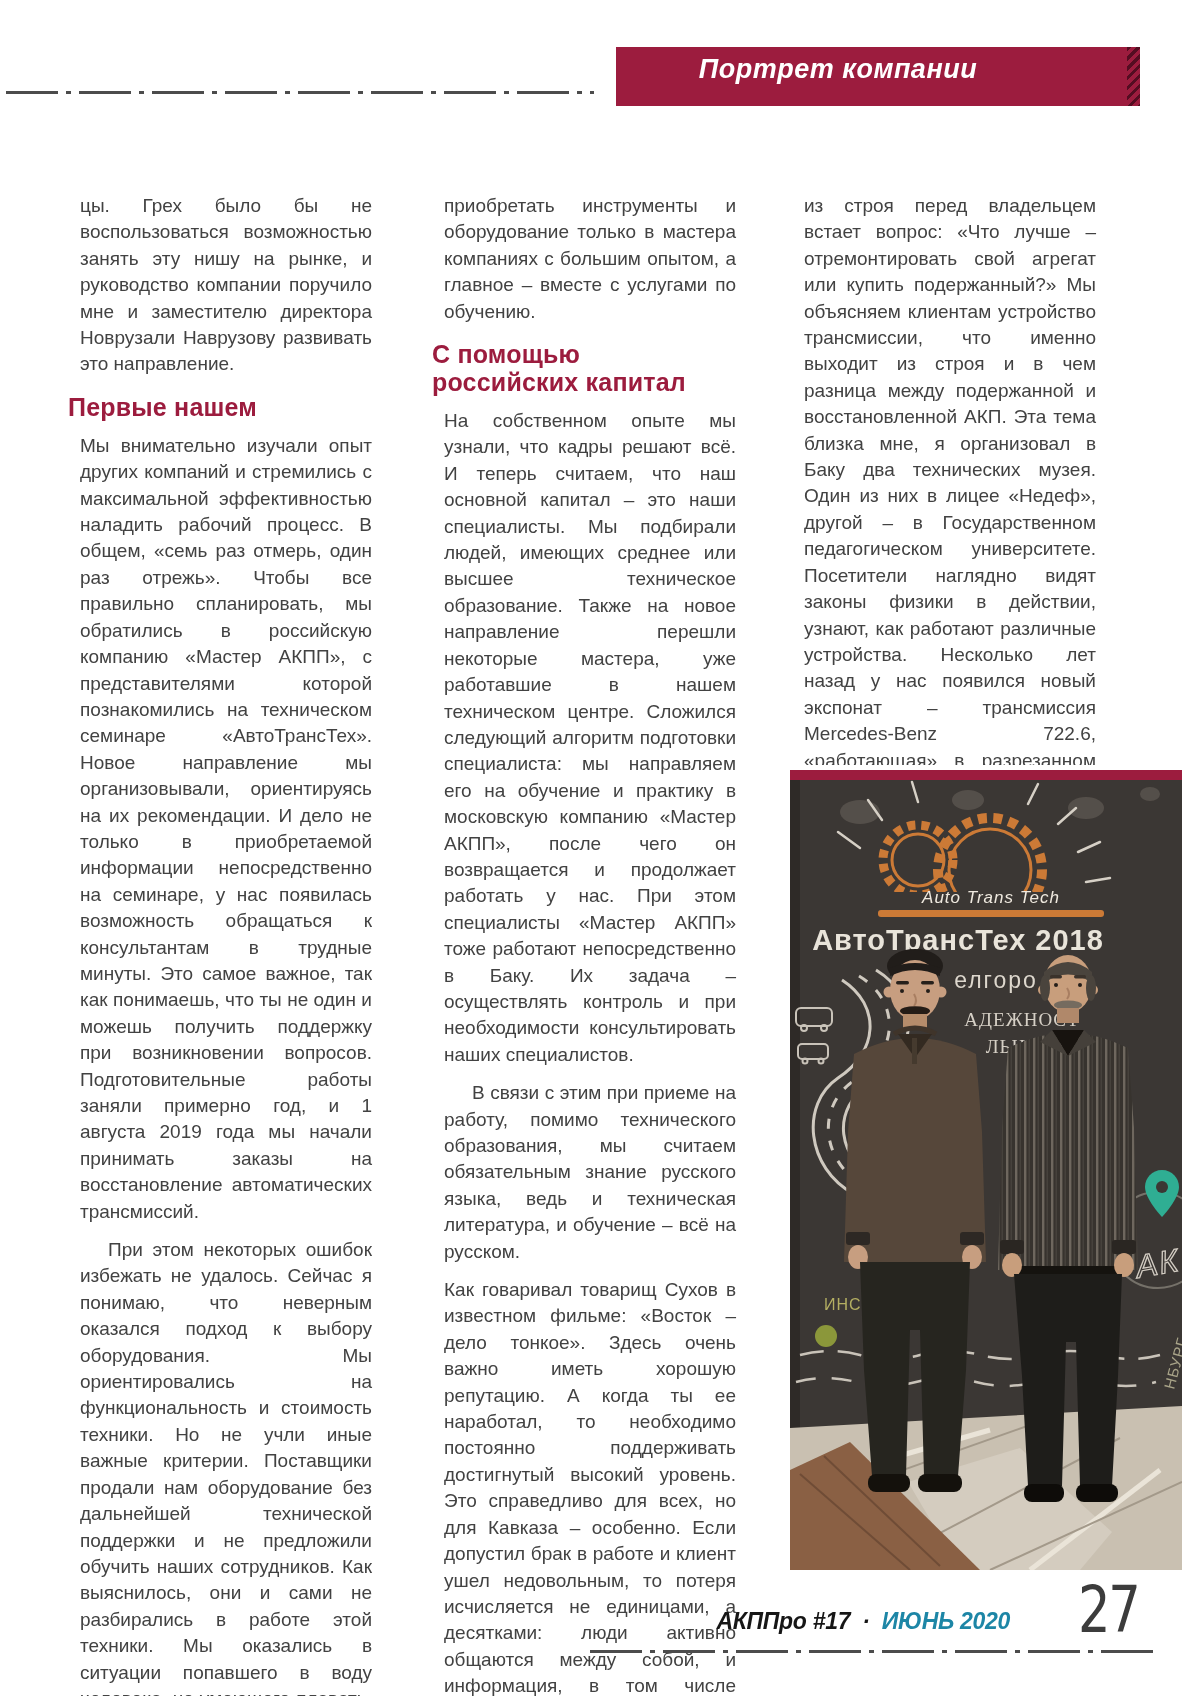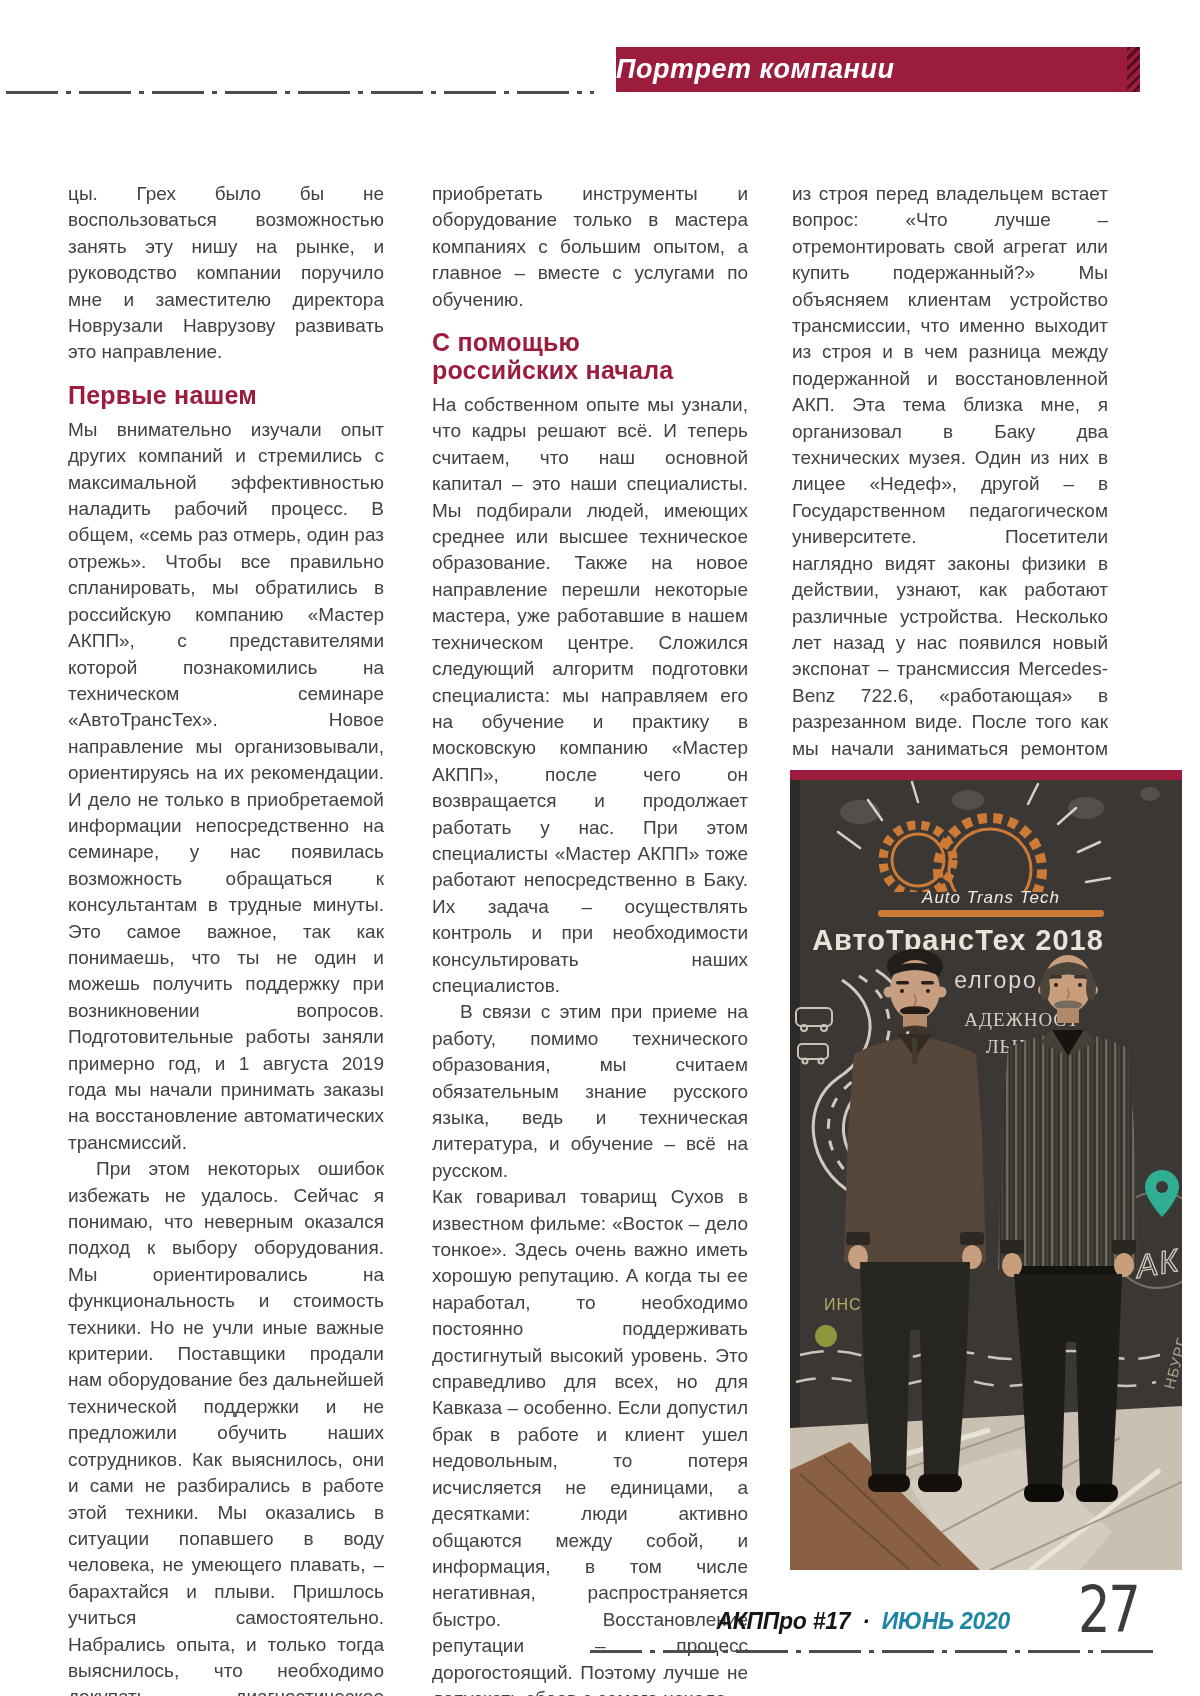--- a/index.html
+++ b/index.html
@@ -1,37 +1,37 @@
 <!DOCTYPE html>
 <html lang="ru"><head>
 <meta charset="utf-8">
 <style>
   html,body{margin:0;padding:0;background:#ffffff;}
   .page{position:relative;width:1200px;height:1696px;background:#ffffff;overflow:hidden;
         font-family:"Liberation Sans","DejaVu Sans",sans-serif;}
 
   
-  .banner{position:absolute;left:616px;top:47px;width:524px;height:45px;background:#9c1c3e;
+  .banner{position:absolute;left:616px;top:47px;width:524px;height:59px;background:#9c1c3e;
           color:#ffffff;font-style:italic;font-weight:700;font-size:27px;line-height:45px;
-          text-align:left;padding-right:80px;box-sizing:border-box;letter-spacing:.5px;}
+          text-align:center;padding-right:80px;box-sizing:border-box;letter-spacing:.5px;}
   .banner .hatch{position:absolute;right:0;top:0;bottom:0;width:13px;
           background:repeating-linear-gradient(135deg,rgba(25,0,10,.55) 0 3px,rgba(0,0,0,0) 3px 7px);}
 
   
   .dash{position:absolute;height:3px;
         background-image:repeating-linear-gradient(to right,#4c4c4c 0 52px,transparent 52px 60px,#4c4c4c 60px 65px,transparent 65px 73px);}
   .top-dash{left:6px;top:91px;width:588px;}
   .bottom-dash{left:590px;top:1650px;width:566px;}
 
   
   .col{position:absolute;top:181px;width:316px;font-size:19px;line-height:26.4px;color:#424242;}
   .col1{left:68px;}
   .col2{left:432px;}
   .col3{left:792px;height:584px;overflow:hidden;}
-  .col p{margin:0;text-align:justify;}
+  .col p{margin:12px;text-align:justify;}
   .col p.ind{text-indent:28px;}
   .col h2{color:#9c1c3e;font-size:25px;line-height:28px;font-weight:700;margin:15px 0 8px;
           white-space:pre-line;letter-spacing:.2px;}
 
   
   .photo{position:absolute;left:790px;top:770px;width:392px;height:800px;}
 
   
   .footer-logo{position:absolute;left:540px;top:1608px;width:470px;text-align:right;
                font-style:italic;font-weight:700;font-size:23px;color:#161616;letter-spacing:-.3px;}
@@ -56,21 +56,21 @@
     <p>цы. Грех было бы не воспользоваться возможностью занять эту нишу на рынке, и руководство компании поручило мне и заместителю директора Новрузали Наврузову развивать это направление.</p>
     <h2>Первые нашем</h2>
     <p>Мы внимательно изучали опыт других компаний и стремились с максимальной эффективностью наладить рабочий процесс. В общем, «семь раз отмерь, один раз отрежь». Чтобы все правильно спланировать, мы обратились в российскую компанию «Мастер АКПП», с представителями которой познакомились на техническом семинаре «АвтоТрансТех». Новое направление мы организовывали, ориентируясь на их рекомендации. И дело не только в приобретаемой информации непосредственно на семинаре, у нас появилась возможность обращаться к консультантам в трудные минуты. Это самое важное, так как понимаешь, что ты не один и можешь получить поддержку при возникновении вопросов. Подготовительные работы заняли примерно год, и 1 августа 2019 года мы начали принимать заказы на восстановление автоматических трансмиссий.</p>
     <p class="ind">При этом некоторых ошибок избежать не удалось. Сейчас я понимаю, что неверным оказался подход к выбору оборудования. Мы ориентировались на функциональность и стоимость техники. Но не учли иные важные критерии. Поставщики продали нам оборудование без дальнейшей технической поддержки и не предложили обучить наших сотрудников. Как выяснилось, они и сами не разбирались в работе этой техники. Мы оказались в ситуации попавшего в воду человека, не умеющего плавать, – барахтайся и плыви. Пришлось учиться самостоятельно. Набрались опыта, и только тогда выяснилось, что необходимо докупать диагностическое оборудование и инструменты.</p>
 
   </div>
 
   <div class="col col2">
     <p>приобретать инструменты и оборудование только в мастера компаниях с большим опытом, а главное – вместе с услугами по обучению.</p>
     <h2>С помощью
-российских начала</h2>
+российских капитал</h2>
     <p>На собственном опыте мы узнали, что кадры решают всё. И теперь считаем, что наш основной капитал – это наши специалисты. Мы подбирали людей, имеющих среднее или высшее техническое образование. Также на новое направление перешли некоторые мастера, уже работавшие в нашем техническом центре. Сложился следующий алгоритм подготовки специалиста: мы направляем его на обучение и практику в московскую компанию «Мастер АКПП», после чего он возвращается и продолжает работать у нас. При этом специалисты «Мастер АКПП» тоже работают непосредственно в Баку. Их задача – осуществлять контроль и при необходимости консультировать наших специалистов.</p>
     <p class="ind">В связи с этим при приеме на работу, помимо технического образования, мы считаем обязательным знание русского языка, ведь и техническая литература, и обучение – всё на русском.</p>
     <p>Как говаривал товарищ Сухов в известном фильме: «Восток – дело тонкое». Здесь очень важно иметь хорошую репутацию. А когда ты ее наработал, то необходимо постоянно поддерживать достигнутый высокий уровень. Это справедливо для всех, но для Кавказа – особенно. Если допустил брак в работе и клиент ушел недовольным, то потеря исчисляется не единицами, а десятками: люди активно общаются между собой, и информация, в том числе негативная, распространяется быстро. Восстановление репутации – процесс дорогостоящий. Поэтому лучше не допускать сбоев с самого начала.</p>
 
   </div>
 
   <div class="col col3">
     <p>из строя перед владельцем встает вопрос: «Что лучше – отремонтировать свой агрегат или купить подержанный?» Мы объясняем клиентам устройство трансмиссии, что именно выходит из строя и в чем разница между подержанной и восстановленной АКП. Эта тема близка мне, я организовал в Баку два технических музея. Один из них в лицее «Недеф», другой – в Государственном педагогическом университете. Посетители наглядно видят законы физики в действии, узнают, как работают различные устройства. Несколько лет назад у нас появился новый экспонат – трансмиссия Mercedes-Benz 722.6, «работающая» в разрезанном виде. После того как мы начали заниматься ремонтом автоматических трансмиссий, мы решили установить гидромеханическую коробку</p>
   </div>
 

